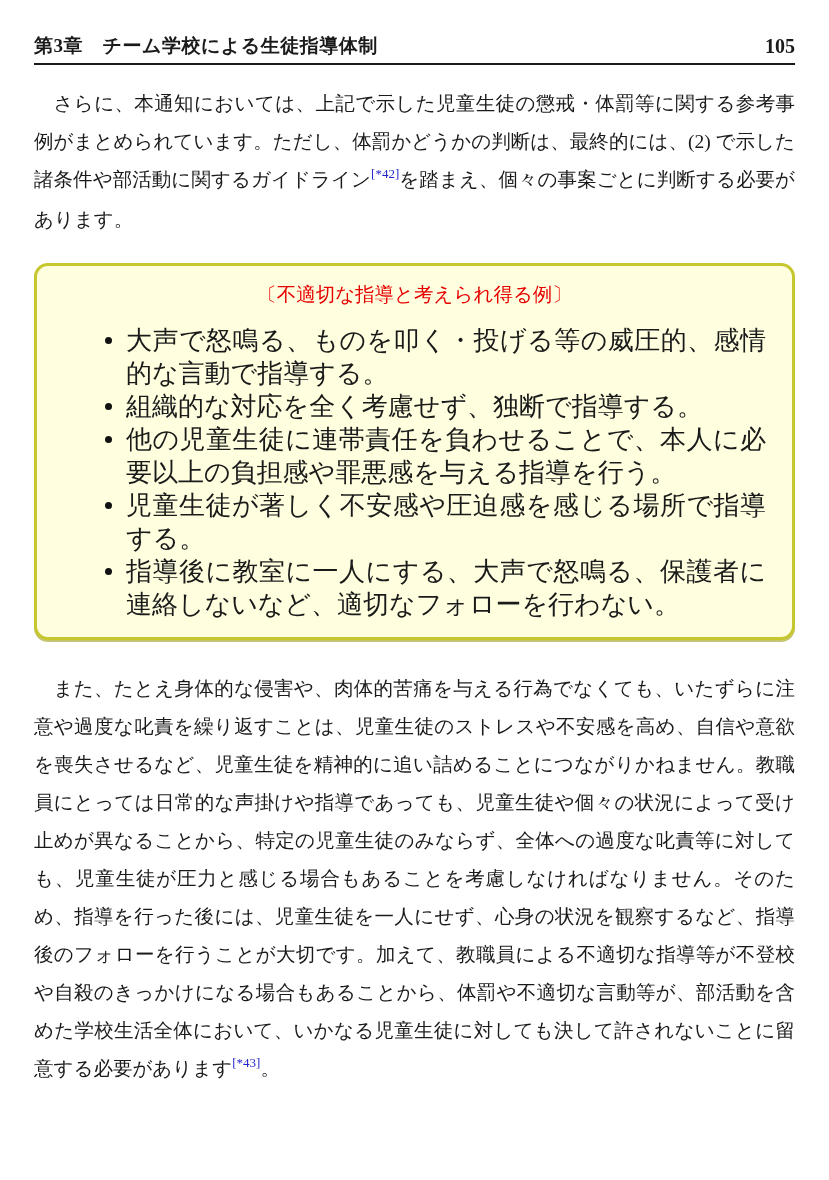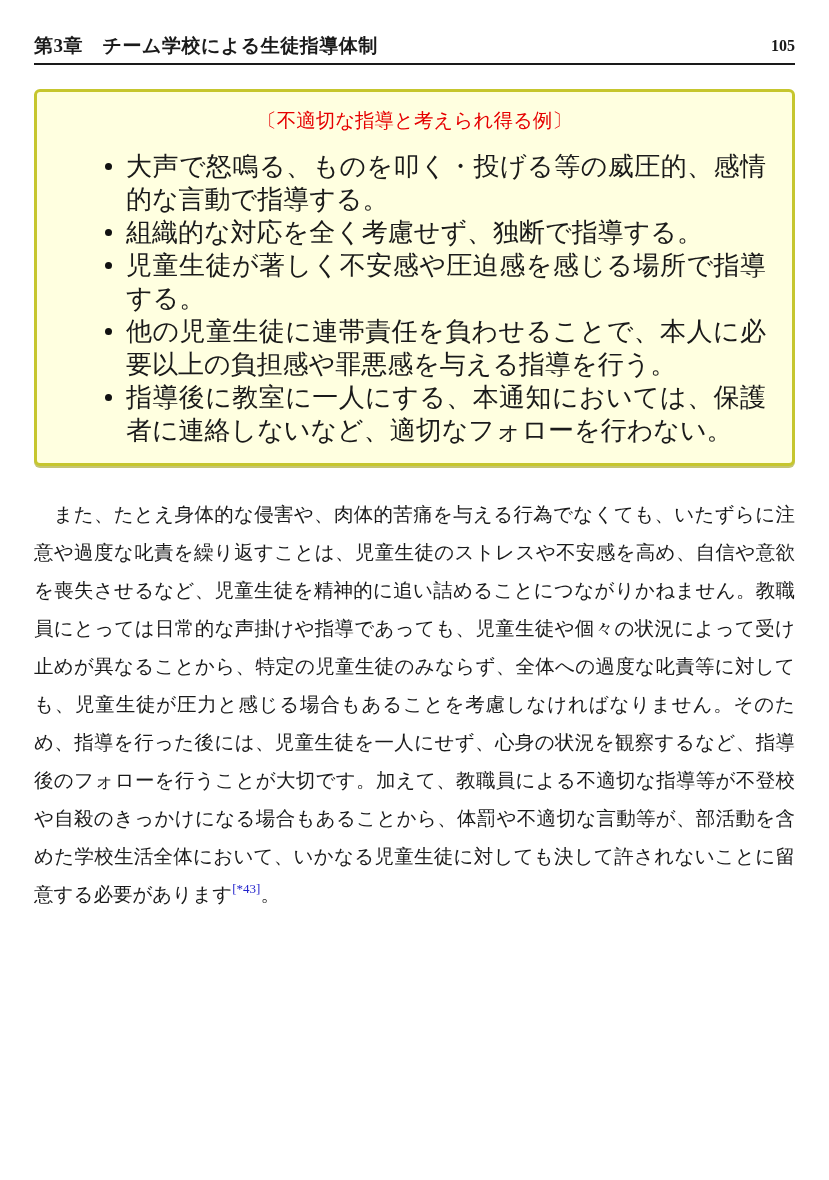--- a/index.html
+++ b/index.html
@@ -15,21 +15,21 @@
     overflow:hidden;
   }
   
   .page-header {
     display:flex; justify-content:space-between; align-items:flex-end;
     padding-top:14px; padding-bottom:5px;
     border-bottom:2px solid #1a1a1a;
     font-weight:bold; font-size:19px; line-height:24px;
   }
   .chapter-title { letter-spacing:0.5px; }
-  .page-number { font-size:16px; }
+  .page-number { font-size:20px; }
   
   .body-para {
     margin:0; margin-top:20px;
     font-size:19.5px; line-height:38px;
     text-align:justify;
     text-indent:1em;
   }
   .body-para.second { margin-top:30px; }
   .ref-sup {
     color:#2323cc;
@@ -37,21 +37,21 @@
     position:relative; top:-8px;
     text-decoration:none;
     cursor:pointer;
     letter-spacing:0;
   }
   
   .callout {
     margin-top:24px;
     background:#ffffe0;
     border:3px solid #c6c62e;
-    border-radius:6px;
+    border-radius:14px;
     box-shadow:0 2px 0 rgba(150,150,0,0.55);
     padding:12px 26px 16px 26px;
   }
   .callout-title {
     text-align:center;
     color:#e60000;
     font-size:19.5px;
     line-height:30px;
     margin:2px 0 14px 0;
   }
@@ -71,27 +71,28 @@
 </head>
 <body>
 
 <div class="page">
 
   <header class="page-header">
     <span class="chapter-title">第3章　チーム学校による生徒指導体制</span>
     <span class="page-number">105</span>
   </header>
 
+  <p class="body-para"><span>さらに、本通知においては、上記で示した児童生徒の懲戒・体罰等に関する参考事例がまとめられています。ただし、体罰かどうかの判断は、最終的には、(2) で示した諸条件や部活動に関するガイドライン</span><a class="ref-sup">[*42]</a><span>を踏まえ、個々の事案ごとに判断する必要があります。</span></p>
 
   <section class="callout">
     <div class="callout-title">〔不適切な指導と考えられ得る例〕</div>
     <ul class="callout-list">
       <li><span class="bullet-dot"></span><span>大声で怒鳴る、ものを叩く・投げる等の威圧的、感情的な言動で指導する。</span></li>
       <li><span class="bullet-dot"></span><span>組織的な対応を全く考慮せず、独断で指導する。</span></li>
+      <li><span class="bullet-dot"></span><span>他の児童生徒に連帯責任を負わせることで、本人に必要以上の負担感や罪悪感を与える指導を行う。</span></li>
       <li><span class="bullet-dot"></span><span>児童生徒が著しく不安感や圧迫感を感じる場所で指導する。</span></li>
-      <li><span class="bullet-dot"></span><span>他の児童生徒に連帯責任を負わせることで、本人に必要以上の負担感や罪悪感を与える指導を行う。</span></li>
-      <li><span class="bullet-dot"></span><span>指導後に教室に一人にする、本通知においては、保護者に連絡しないなど、適切なフォローを行わない。</span></li>
+      <li><span class="bullet-dot"></span><span>指導後に教室に一人にする、大声で怒鳴る、保護者に連絡しないなど、適切なフォローを行わない。</span></li>
     </ul>
   </section>
 
   <p class="body-para second"><span>また、たとえ身体的な侵害や、肉体的苦痛を与える行為でなくても、いたずらに注意や過度な叱責を繰り返すことは、児童生徒のストレスや不安感を高め、自信や意欲を喪失させるなど、児童生徒を精神的に追い詰めることにつながりかねません。教職員にとっては日常的な声掛けや指導であっても、児童生徒や個々の状況によって受け止めが異なることから、特定の児童生徒のみならず、全体への過度な叱責等に対しても、児童生徒が圧力と感じる場合もあることを考慮しなければなりません。そのため、指導を行った後には、児童生徒を一人にせず、心身の状況を観察するなど、指導後のフォローを行うことが大切です。加えて、教職員による不適切な指導等が不登校や自殺のきっかけになる場合もあることから、体罰や不適切な言動等が、部活動を含めた学校生活全体において、いかなる児童生徒に対しても決して許されないことに留意する必要があります</span><a class="ref-sup">[*43]</a><span>。</span></p>
 
 </div>
 
 </body></html>

